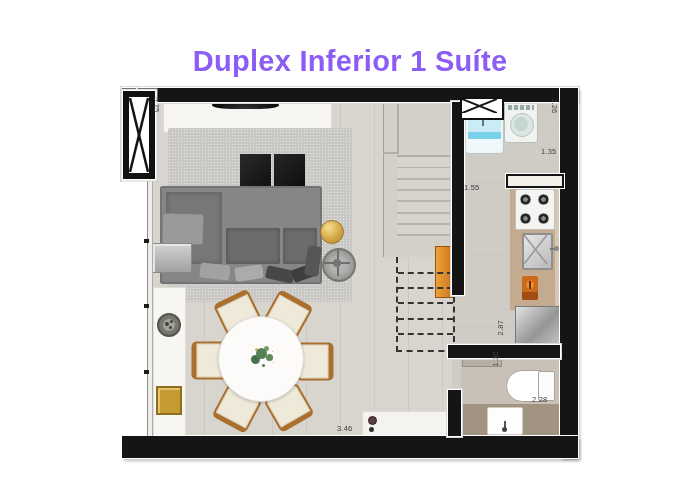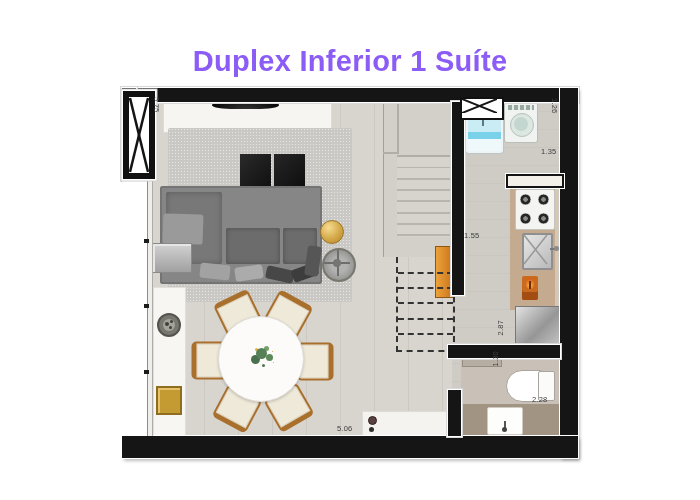--- a/index.html
+++ b/index.html
@@ -172,20 +172,20 @@
     <svg width="35" height="14">
       <line x1="0" y1="0" x2="35" y2="14" stroke="#141414" stroke-width="2"></line>
       <line x1="35" y1="0" x2="0" y2="14" stroke="#141414" stroke-width="2"></line>
     </svg>
   </div>
 
   <div class="abs" style="left:506px;top:174px;width:54px;height:10px;background:#f3efe9;border:2px solid #141414;box-shadow:0 0 0 1px #fff;"></div>
 
   <div class="dim dim-v" style="left:152px;top:97px;">5.75</div>
   <div class="dim dim-v" style="left:550px;top:98px;">1.26</div>
-  <div class="dim" style="left:464px;top:184px;margin-top:48px;">1.55</div>
+  <div class="dim" style="left:464px;top:184px;">1.55</div>
   <div class="dim" style="left:541px;top:148px;">1.35</div>
   <div class="dim dim-vflip" style="left:497px;top:320px;">2.87</div>
   <div class="dim dim-vflip" style="left:492px;top:351px;">1.30</div>
   <div class="dim" style="left:532px;top:396px;">2.28</div>
-  <div class="dim" style="left:337px;top:425px;">5.06</div>
+  <div class="dim" style="left:337px;top:425px;">3.46</div>
 
 </div>
 
 </body></html>

